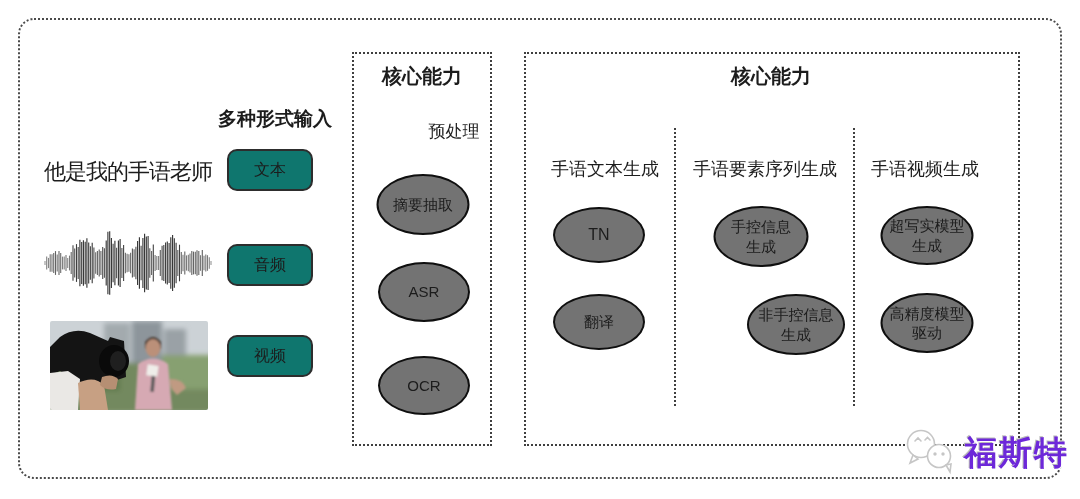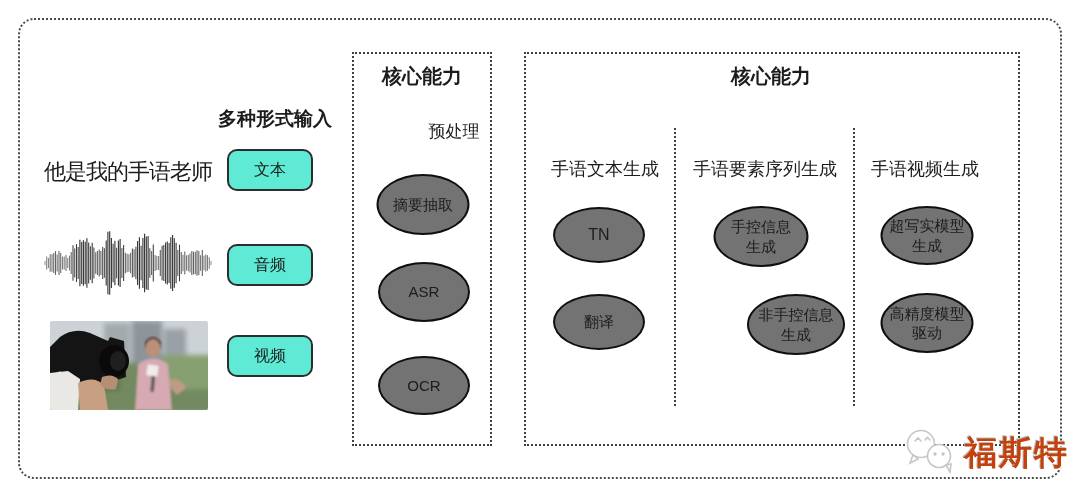--- a/index.html
+++ b/index.html
@@ -16,21 +16,21 @@
     left:18px; top:18px; width:1044px; height:461px;
     border:2px dotted #4a4a4a; border-radius:16px;
   }
 
   
   .section-label { left:218px; top:106px; font-size:19px; font-weight:bold; white-space:nowrap; }
   .sample-text  { left:44px; top:157px; font-size:22px; letter-spacing:-1px; white-space:nowrap; }
   .input-box {
     width:86px; height:42px; border:2px solid #2d2d2d; border-radius:10px;
     display:flex; align-items:center; justify-content:center;
-    font-size:16px; background:#5eead4;
+    font-size:16px; background:#0f766e;
   }
   #box-text  { left:227px; top:149px; }
   #box-audio { left:227px; top:244px; }
   #box-video { left:227px; top:335px; }
   #waveform-wrap { left:44px; top:226px; width:168px; height:72px; }
   #photo { left:50px; top:321px; width:158px; height:89px; overflow:hidden; border-radius:2px; }
   #photo svg { display:block; }
 
   
   .panel { top:52px; height:394px; border:2px dotted #3f3f3f; background:transparent; }
@@ -63,21 +63,21 @@
   #node-trans   { left:599px; top:294px; width:92px; height:56px; }
   #node-manual  { left:761px; top:206px; width:95px; height:61px; }
   #node-nonman  { left:796px; top:294px; width:98px; height:61px; }
   #node-hyper   { left:927px; top:206px; width:93px; height:59px; }
   #node-drive   { left:927px; top:293px; width:93px; height:60px; }
 
   
   .watermark { left:902px; top:427px; display:flex; align-items:center; gap:4px; z-index:6; }
   .wm-text {
     font-size:33px; font-weight:bold; letter-spacing:2px; white-space:nowrap;
-    color:#c2410c;
+    color:#6d28d9;
     text-shadow:1px 1px 0 #ffffff, -1px -1px 0 #b9b9b9;
   }
   #waveform line { stroke:#2f2f2f; stroke-width:1.1; }
 </style>
 </head>
 <body>
 
 <div class="canvas">
 
   <div class="abs outer-frame"></div>

